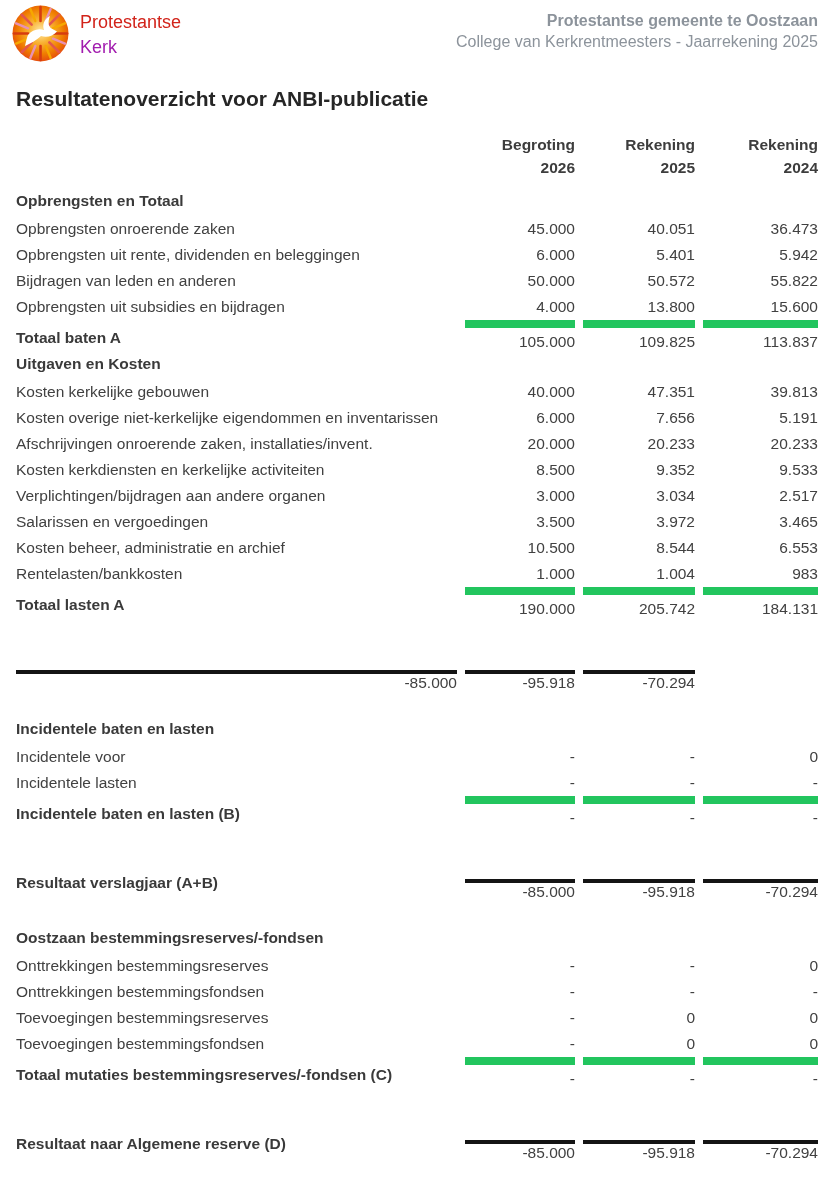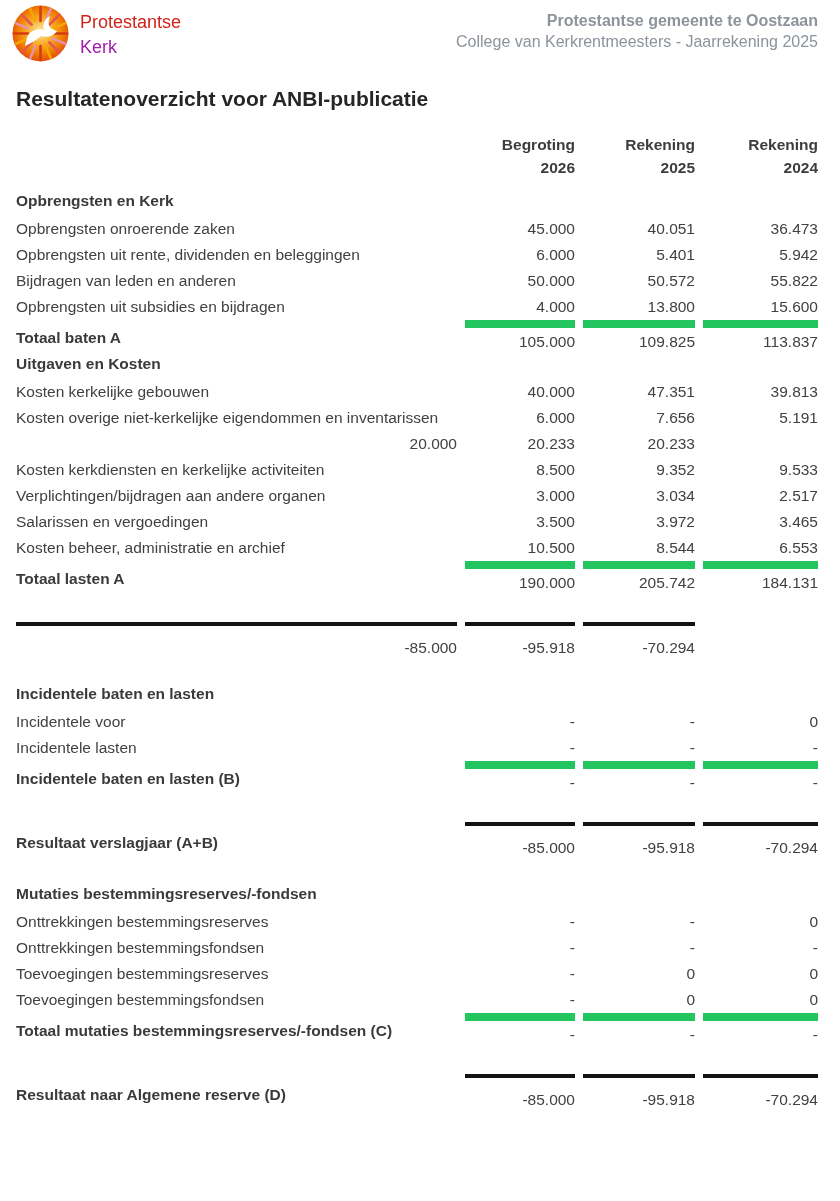--- a/index.html
+++ b/index.html
@@ -58,22 +58,23 @@
   .total .label { font-weight: bold; color: #3a3a3a; align-self: center; padding-top: 5px; }
   .total .value {
     border-top: 8px solid #22c55e;
     padding-top: 5px;
     align-self: start;
   }
   .result { margin-top: 30px; margin-bottom: 24px; min-height: 30px; }
   .result .label { font-weight: bold; color: #3a3a3a; padding-top: 7px; }
   .result .value {
     border-top: 4px solid #141414;
-    padding-top: 13px;
+    padding-top: 0;
     align-self: start;
+    margin-top: 22px;
   }
   .result + .section { margin-top: 12px; }
 </style>
 </head>
 <body>
 
 <div class="header">
   <div class="brand">
     <span>
       <svg width="57" height="57" viewBox="0 0 57 57">
@@ -131,21 +132,21 @@
       <span class="col-label">Rekening</span>
       <span class="col-year">2025</span>
     </div>
     <div class="col">
       <span class="col-label">Rekening</span>
       <span class="col-year">2024</span>
     </div>
   </div>
   <div>
       <div class="grid row section">
-        <div class="cell label">Opbrengsten en Kerk</div>
+        <div class="cell label">Opbrengsten en Totaal</div>
       </div>
       <div class="grid row item">
         <div class="cell label">Opbrengsten onroerende zaken</div>
         <div class="cell value">45.000</div>
         <div class="cell value">40.051</div>
         <div class="cell value">36.473</div>
       </div>
       <div class="grid row item">
         <div class="cell label">Opbrengsten uit rente, dividenden en beleggingen</div>
         <div class="cell value">6.000</div>
@@ -179,20 +180,21 @@
         <div class="cell value">47.351</div>
         <div class="cell value">39.813</div>
       </div>
       <div class="grid row item">
         <div class="cell label">Kosten overige niet-kerkelijke eigendommen en inventarissen</div>
         <div class="cell value">6.000</div>
         <div class="cell value">7.656</div>
         <div class="cell value">5.191</div>
       </div>
       <div class="grid row item">
+        <div class="cell label">Afschrijvingen onroerende zaken, installaties/invent.</div>
         <div class="cell value">20.000</div>
         <div class="cell value">20.233</div>
         <div class="cell value">20.233</div>
       </div>
       <div class="grid row item">
         <div class="cell label">Kosten kerkdiensten en kerkelijke activiteiten</div>
         <div class="cell value">8.500</div>
         <div class="cell value">9.352</div>
         <div class="cell value">9.533</div>
       </div>
@@ -206,20 +208,26 @@
         <div class="cell label">Salarissen en vergoedingen</div>
         <div class="cell value">3.500</div>
         <div class="cell value">3.972</div>
         <div class="cell value">3.465</div>
       </div>
       <div class="grid row item">
         <div class="cell label">Kosten beheer, administratie en archief</div>
         <div class="cell value">10.500</div>
         <div class="cell value">8.544</div>
         <div class="cell value">6.553</div>
+      </div>
+      <div class="grid row item">
+        <div class="cell label">Rentelasten/bankkosten</div>
+        <div class="cell value">1.000</div>
+        <div class="cell value">1.004</div>
+        <div class="cell value">983</div>
       </div>
       <div class="grid row total">
         <div class="cell label">Totaal lasten A</div>
         <div class="cell value">190.000</div>
         <div class="cell value">205.742</div>
         <div class="cell value">184.131</div>
       </div>
       <div class="grid row result">
         <div class="cell value">-85.000</div>
         <div class="cell value">-95.918</div>
@@ -246,21 +254,21 @@
         <div class="cell value">-</div>
         <div class="cell value">-</div>
       </div>
       <div class="grid row result">
         <div class="cell label">Resultaat verslagjaar (A+B)</div>
         <div class="cell value">-85.000</div>
         <div class="cell value">-95.918</div>
         <div class="cell value">-70.294</div>
       </div>
       <div class="grid row section">
-        <div class="cell label">Mutaties bestemmingsreserves/-fondsen</div>
+        <div class="cell label">Oostzaan bestemmingsreserves/-fondsen</div>
       </div>
       <div class="grid row item">
         <div class="cell label">Onttrekkingen bestemmingsreserves</div>
         <div class="cell value">-</div>
         <div class="cell value">-</div>
         <div class="cell value">0</div>
       </div>
       <div class="grid row item">
         <div class="cell label">Onttrekkingen bestemmingsfondsen</div>
         <div class="cell value">-</div>

